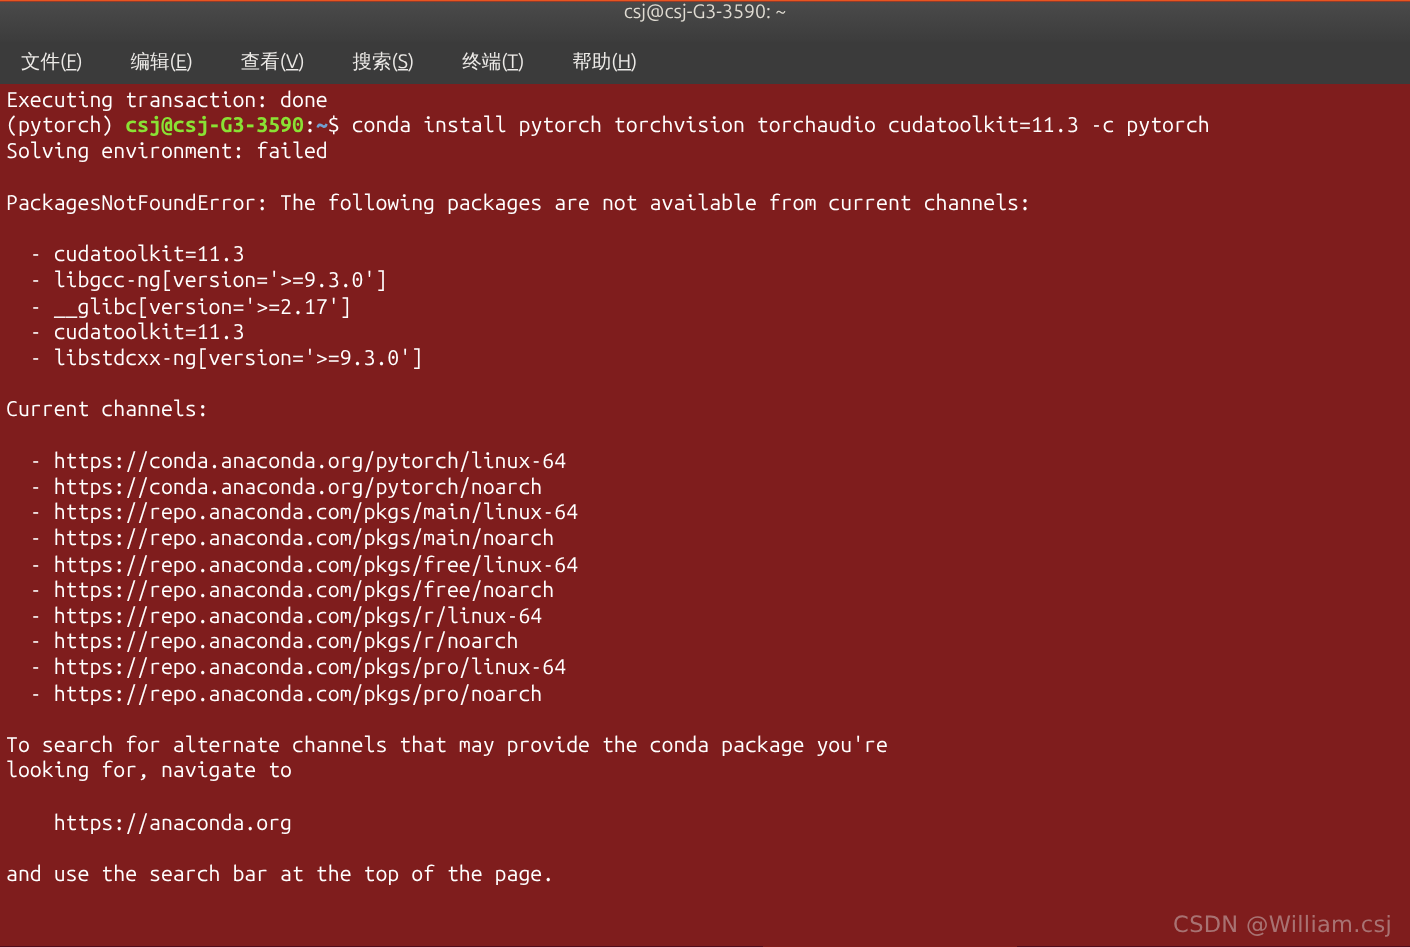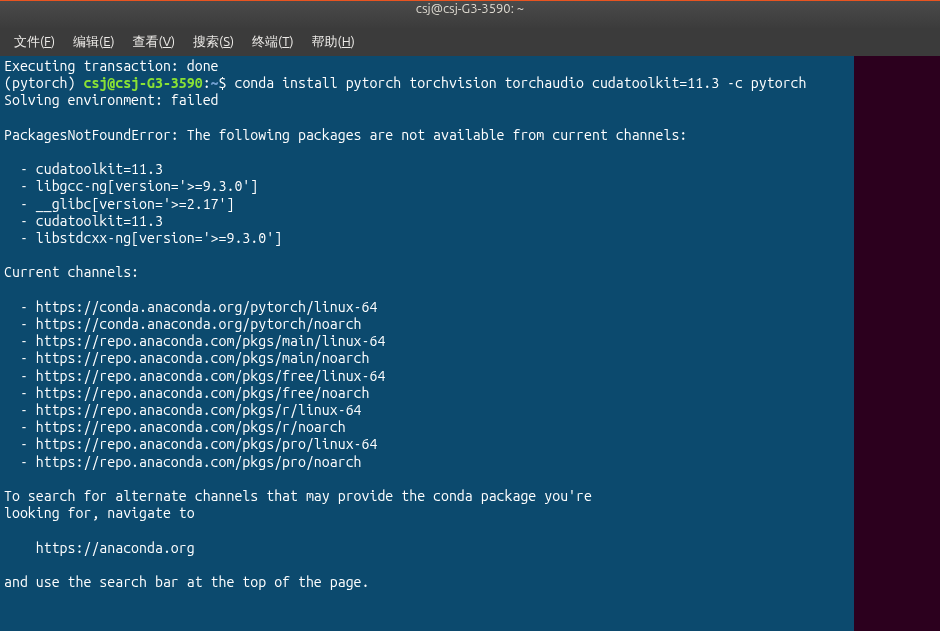--- a/index.html
+++ b/index.html
@@ -20,38 +20,37 @@
       display: flex;
       justify-content: center;
       color: #dfdbd2;
       font-size: 13px;
       border-top: 1px solid #e95420;
     }
     .menubar {
       height: 28px;
       background: #3b3b3b;
       display: flex;
-      align-items: center;
       padding: 0 6px;
-      gap: 2px;
+      gap: 16px;
     }
     .menubar-item {
       color: #eceae7;
       font-size: 13px;
       padding: 4px 8px;
       cursor: pointer;
     }
     .menubar-item .underline {
       text-decoration: underline;
     }
     .terminal {
       position: relative;
-      width: 854px;
+      width: 940px;
       height: calc(631px - 56px);
-      background: #0c4a6e;
+      background: #7f1d1d;
       padding: 2px 4px;
       font-family: "Ubuntu Mono", "DejaVu Sans Mono", monospace;
       font-size: 14.2px;
       line-height: 17.2px;
       color: #ffffff;
       white-space: pre;
       overflow: hidden;
     }
     .env { color: #ffffff; }
     .user { color: #8ae234; font-weight: bold;}
@@ -109,13 +108,14 @@
 <span>  - https://repo.anaconda.com/pkgs/r/noarch</span>
 <span>  - https://repo.anaconda.com/pkgs/pro/linux-64</span>
 <span>  - https://repo.anaconda.com/pkgs/pro/noarch</span>
 <span></span>
 <span>To search for alternate channels that may provide the conda package you're</span>
 <span>looking for, navigate to</span>
 <span></span>
 <span>    https://anaconda.org</span>
 <span></span>
 <span>and use the search bar at the top of the page.</span>
+<div class="watermark">CSDN @William.csj</div>
 </div>
 
 </body></html>

